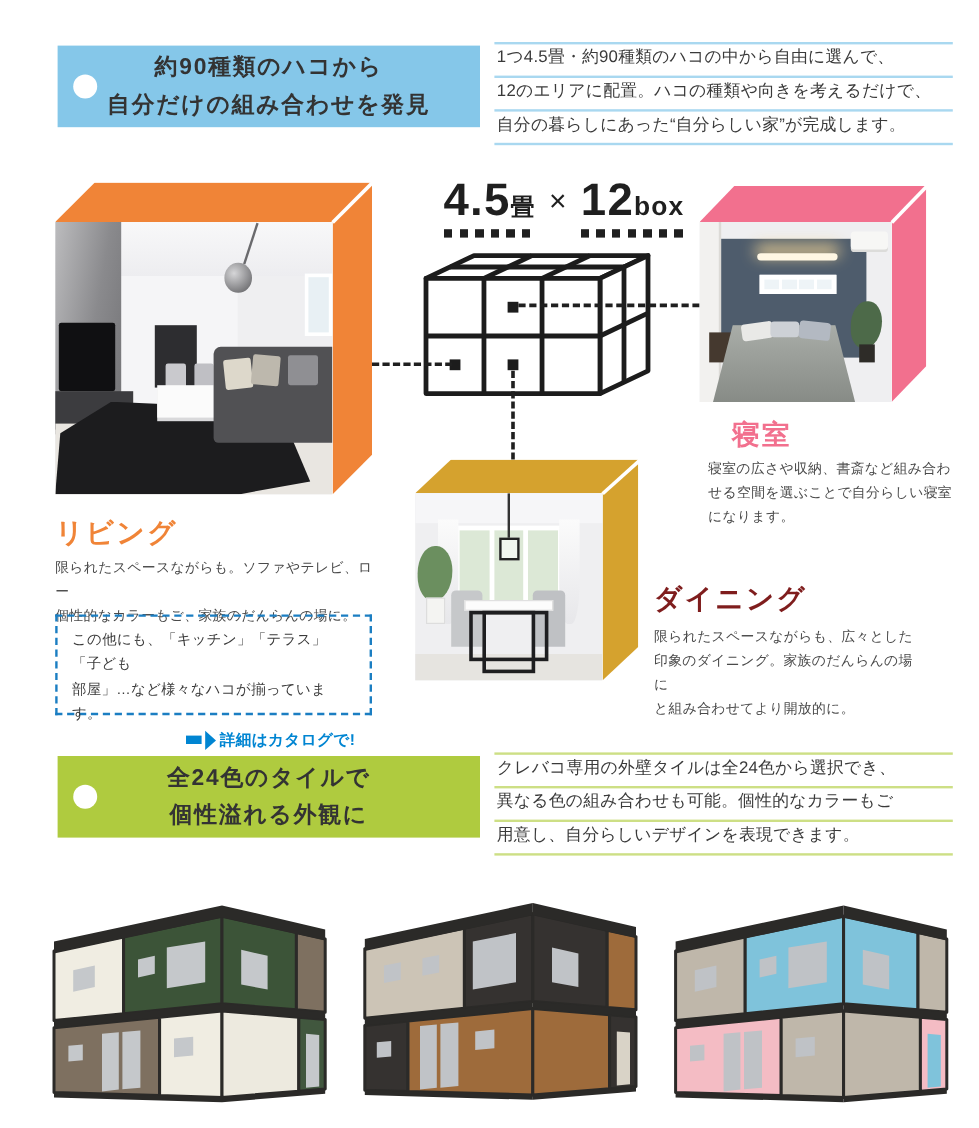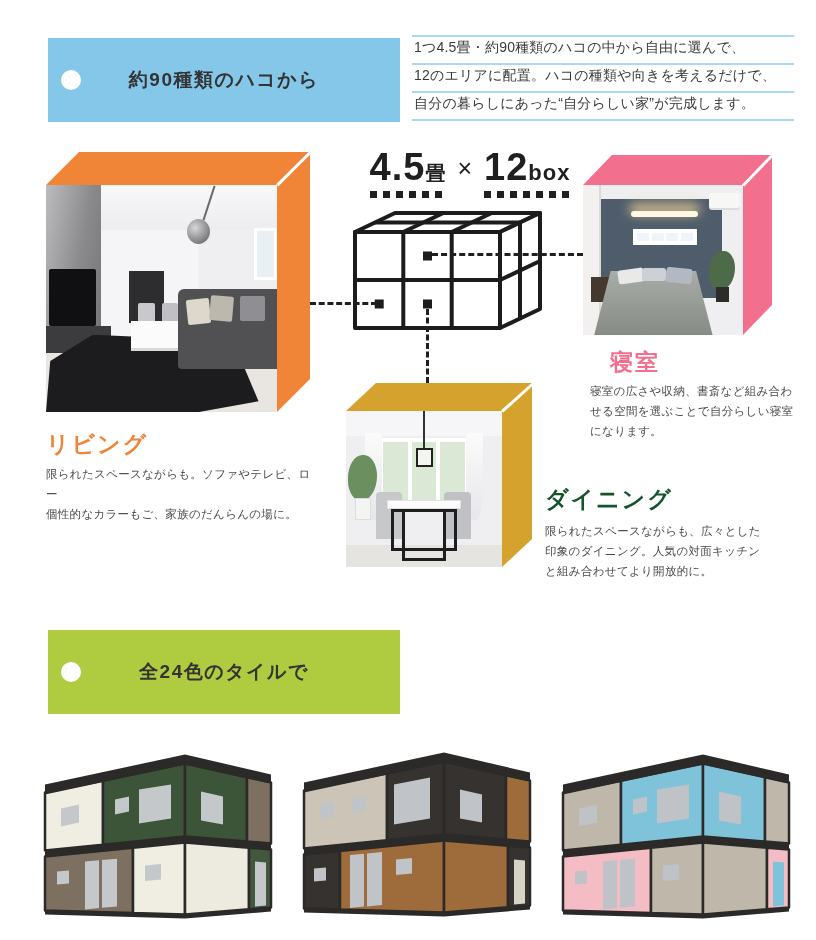--- a/index.html
+++ b/index.html
@@ -1,21 +1,21 @@
 <!DOCTYPE html>
 <html><head>
 <meta charset="utf-8">
 <style>
   * { margin:0; padding:0; box-sizing:border-box; }
   body { background:#fff; }
   .page { position:relative; width:816px; height:940px; background:#fff; overflow:hidden;
           font-family:"Liberation Sans","DejaVu Sans",sans-serif; color:#3a3a3a; }
 
   
-  .title-box { position:absolute; left:48px; width:352px; height:84px;
+  .title-box { position:absolute; left:48px; width:352px; height:68px;
                display:flex; align-items:center; justify-content:center; text-align:center; }
   .title-box .dot { position:absolute; left:13px; top:50%; margin-top:-10px;
                     width:20px; height:20px; border-radius:50%; background:#fff; }
   .title-box h2 { font-size:19px; font-weight:bold; line-height:1.65; letter-spacing:1.5px; color:#333; }
   .title-box h2 span { display:block; }
   #feature1-box { top:38px; }
   #feature2-box { top:630px; }
 
   
   .intro { position:absolute; left:412px; width:382px; }
@@ -167,20 +167,21 @@
 </style>
 </head>
 <body>
 
 <div class="page">
 
   <div class="title-box" id="feature1-box" style="background: rgb(133, 199, 233);">
     <span class="dot"></span>
     <h2>
       <span>約90種類のハコから</span>
+      <span>自分だけの組み合わせを発見</span>
     </h2>
   </div>
 
   <div class="intro" id="intro1">
     <p style="border-color: rgb(169, 216, 240);">1つ4.5畳・約90種類のハコの中から自由に選んで、</p>
     <p style="border-color: rgb(169, 216, 240);">12のエリアに配置。ハコの種類や向きを考えるだけで、</p>
     <p style="border-color: rgb(169, 216, 240);">自分の暮らしにあった“自分らしい家”が完成します。</p>
   </div>
 
   <div class="size-heading">
@@ -292,35 +293,50 @@
     <span style="display:block">個性的なカラーもご、家族のだんらんの場に。</span>
   </div>
 
   <div class="room-label" id="bedroom-label" style="color: rgb(242, 112, 142); margin-left: 20px;">寝室</div>
   <div class="room-desc" id="bedroom-desc">
     <span style="display:block">寝室の広さや収納、書斎など組み合わ</span>
     <span style="display:block">せる空間を選ぶことで自分らしい寝室</span>
     <span style="display:block">になります。</span>
   </div>
 
-  <div class="room-label" id="dining-label" style="color: #14532d;">ダイニング</div>
+  <div class="room-label" id="dining-label" style="color: #7f1d1d;">ダイニング</div>
   <div class="room-desc" id="dining-desc">
     <span style="display:block">限られたスペースながらも、広々とした</span>
-    <span style="display:block">印象のダイニング。人気の対面キッチン</span>
+    <span style="display:block">印象のダイニング。家族のだんらんの場に</span>
     <span style="display:block">と組み合わせてより開放的に。</span>
   </div>
 
+  <div class="callout" style="border-color: rgb(27, 126, 194);">
+    <span style="display:block">この他にも、「キッチン」「テラス」「子ども</span>
+    <span style="display:block">部屋」…など様々なハコが揃っています。</span>
+    <span class="callout-link">
+      <span class="arr-shaft" style="background: rgb(0, 133, 210);"></span>
+        <span class="arr-head" style="border-left-color: rgb(0, 133, 210);"></span>
+      <span style="color: rgb(0, 133, 210);">詳細はカタログで!</span>
+    </span>
+  </div>
 
   <div class="title-box" id="feature2-box" style="background: rgb(175, 203, 63);">
     <span class="dot"></span>
     <h2>
       <span>全24色のタイルで</span>
+      <span>個性溢れる外観に</span>
     </h2>
   </div>
 
+  <div class="intro" id="intro2">
+    <p style="border-color: rgb(205, 223, 133);">クレバコ専用の外壁タイルは全24色から選択でき、</p>
+    <p style="border-color: rgb(205, 223, 133);">異なる色の組み合わせも可能。個性的なカラーもご</p>
+    <p style="border-color: rgb(205, 223, 133);">用意し、自分らしいデザインを表現できます。</p>
+  </div>
 
   <svg class="house" id="house1" viewBox="0 0 250 185">
     <polygon class="panel" points="12,48 70,36 70,100.2 12,106" fill="#F0EDE2"></polygon>
     <polygon class="panel" points="70,36 152,19 152,92 70,100.2" fill="#3C5438"></polygon>
     <polygon class="panel" points="152,19 214,32.7 214,97 152,92" fill="#3C5438"></polygon>
     <polygon class="panel" points="214,32.7 238,38 238,99 214,97" fill="#7E7060"></polygon>
     <polygon class="panel" points="12,112 100,103.2 100,168.5 12,166" fill="#7E7060"></polygon>
     <polygon class="panel" points="100,103.2 152,98 152,170 100,168.5" fill="#F0EDE2"></polygon>
     <polygon class="panel" points="152,98 216,103.2 216,164.8 152,170" fill="#EDEADF"></polygon>
     <polygon class="panel" points="216,103.2 238,105 238,163 216,164.8" fill="#41573E"></polygon>

